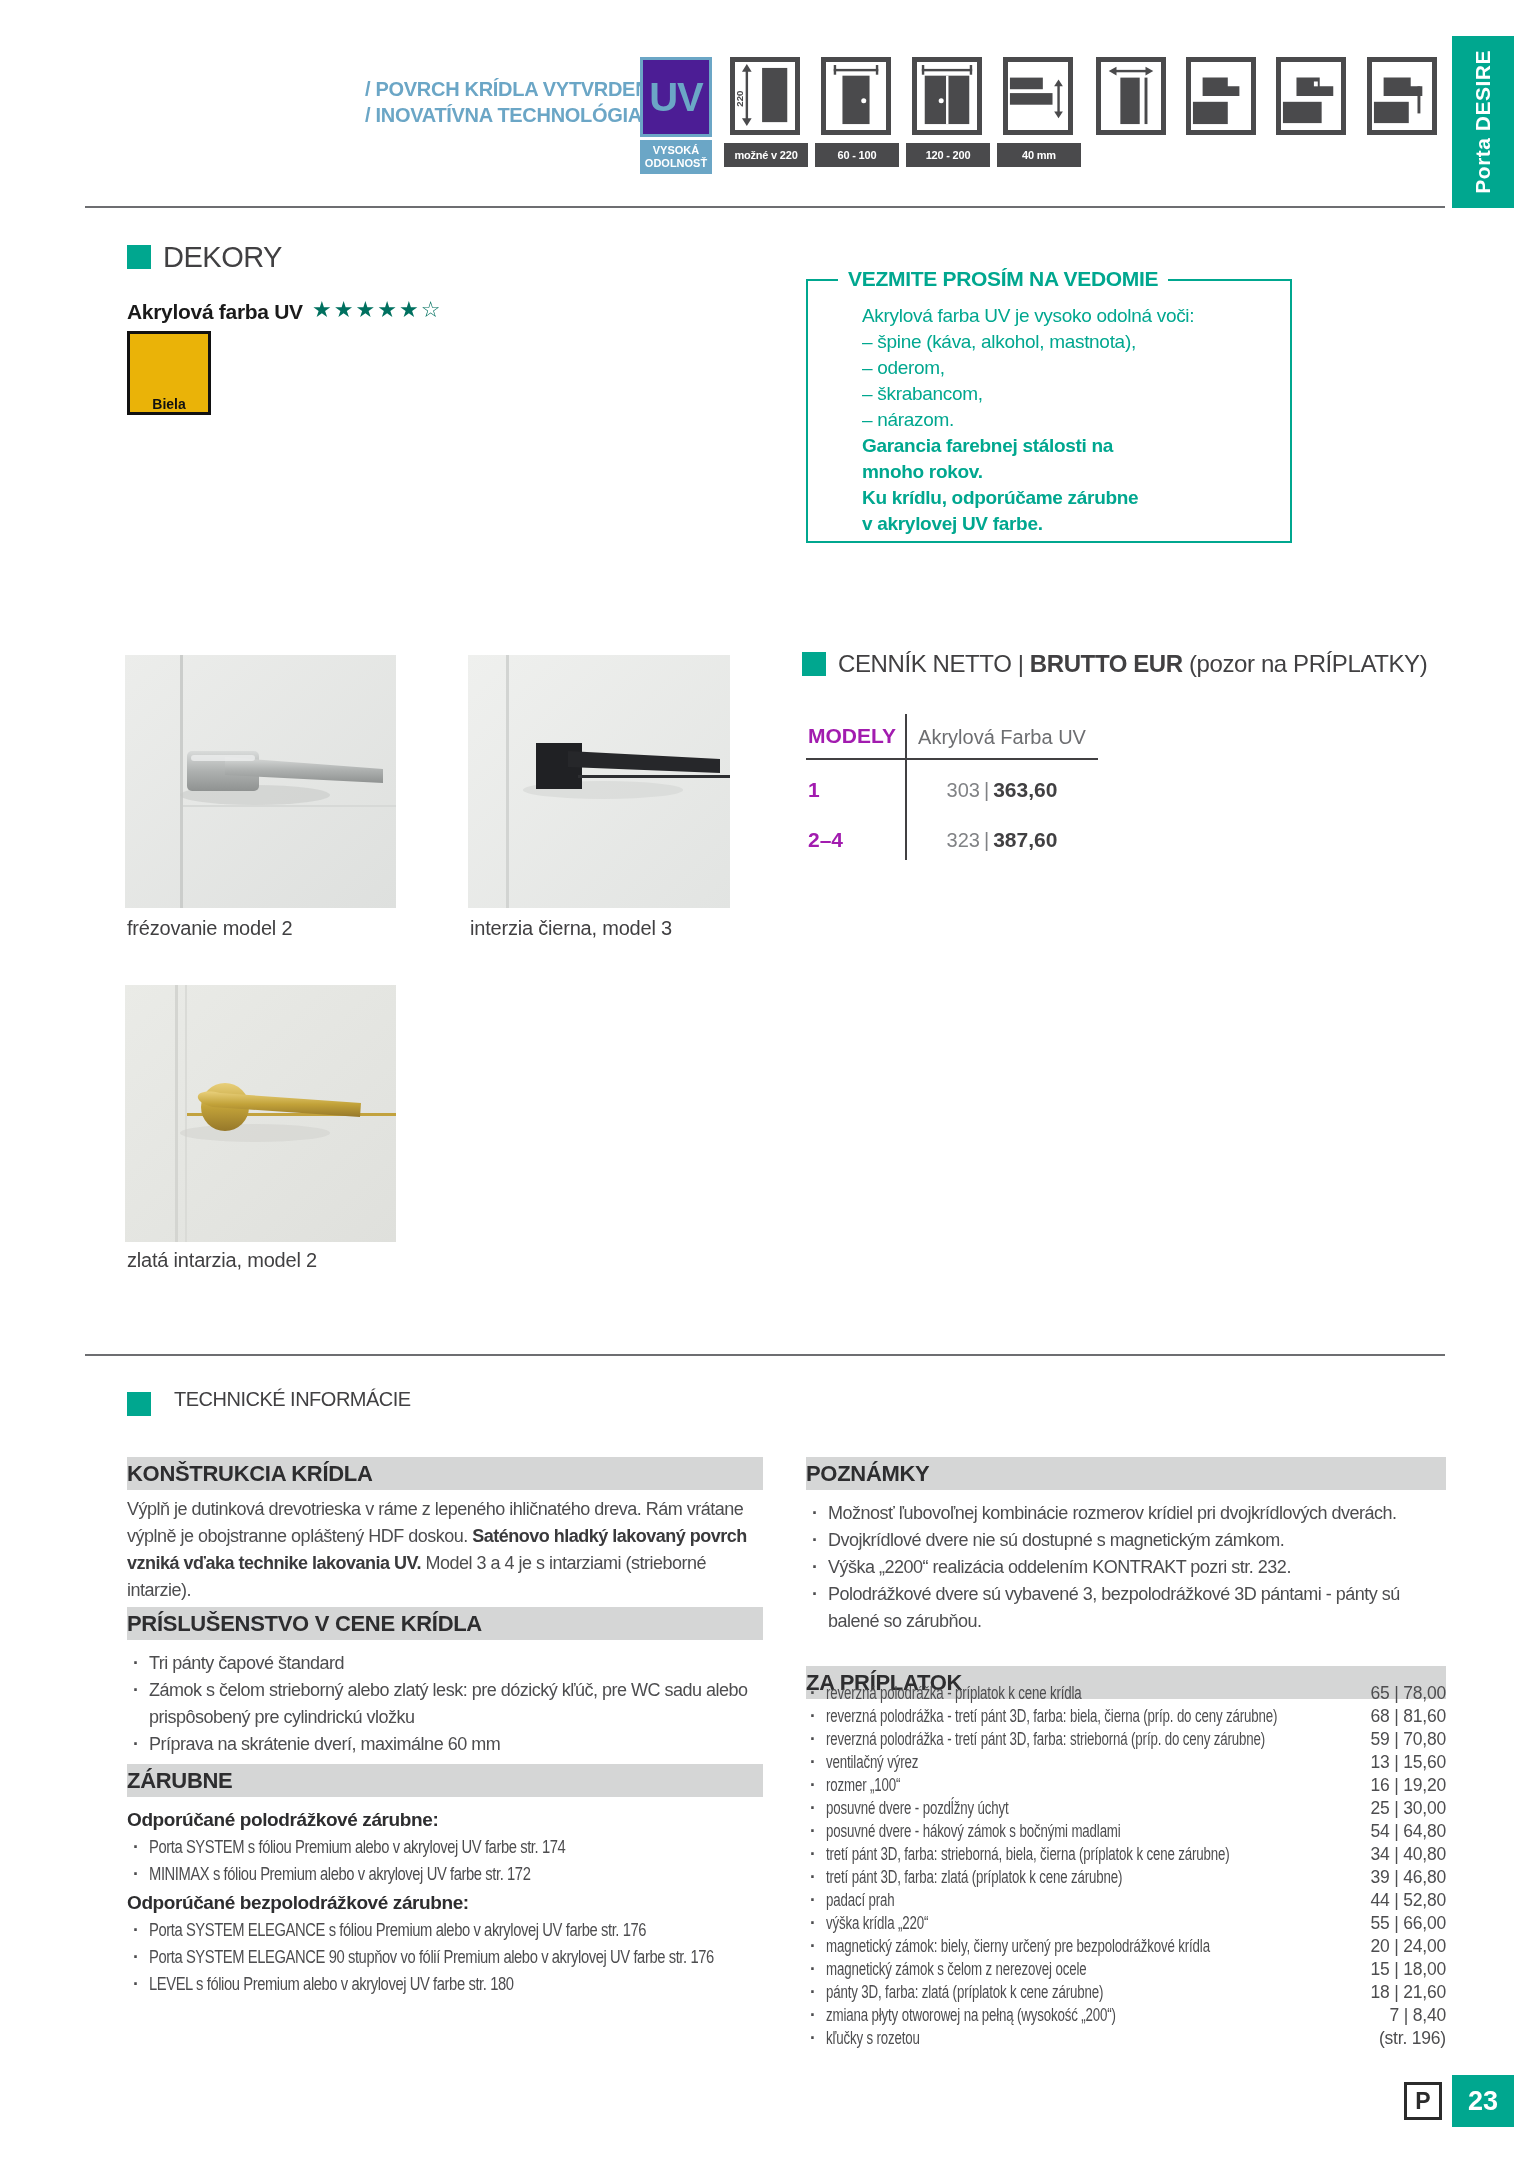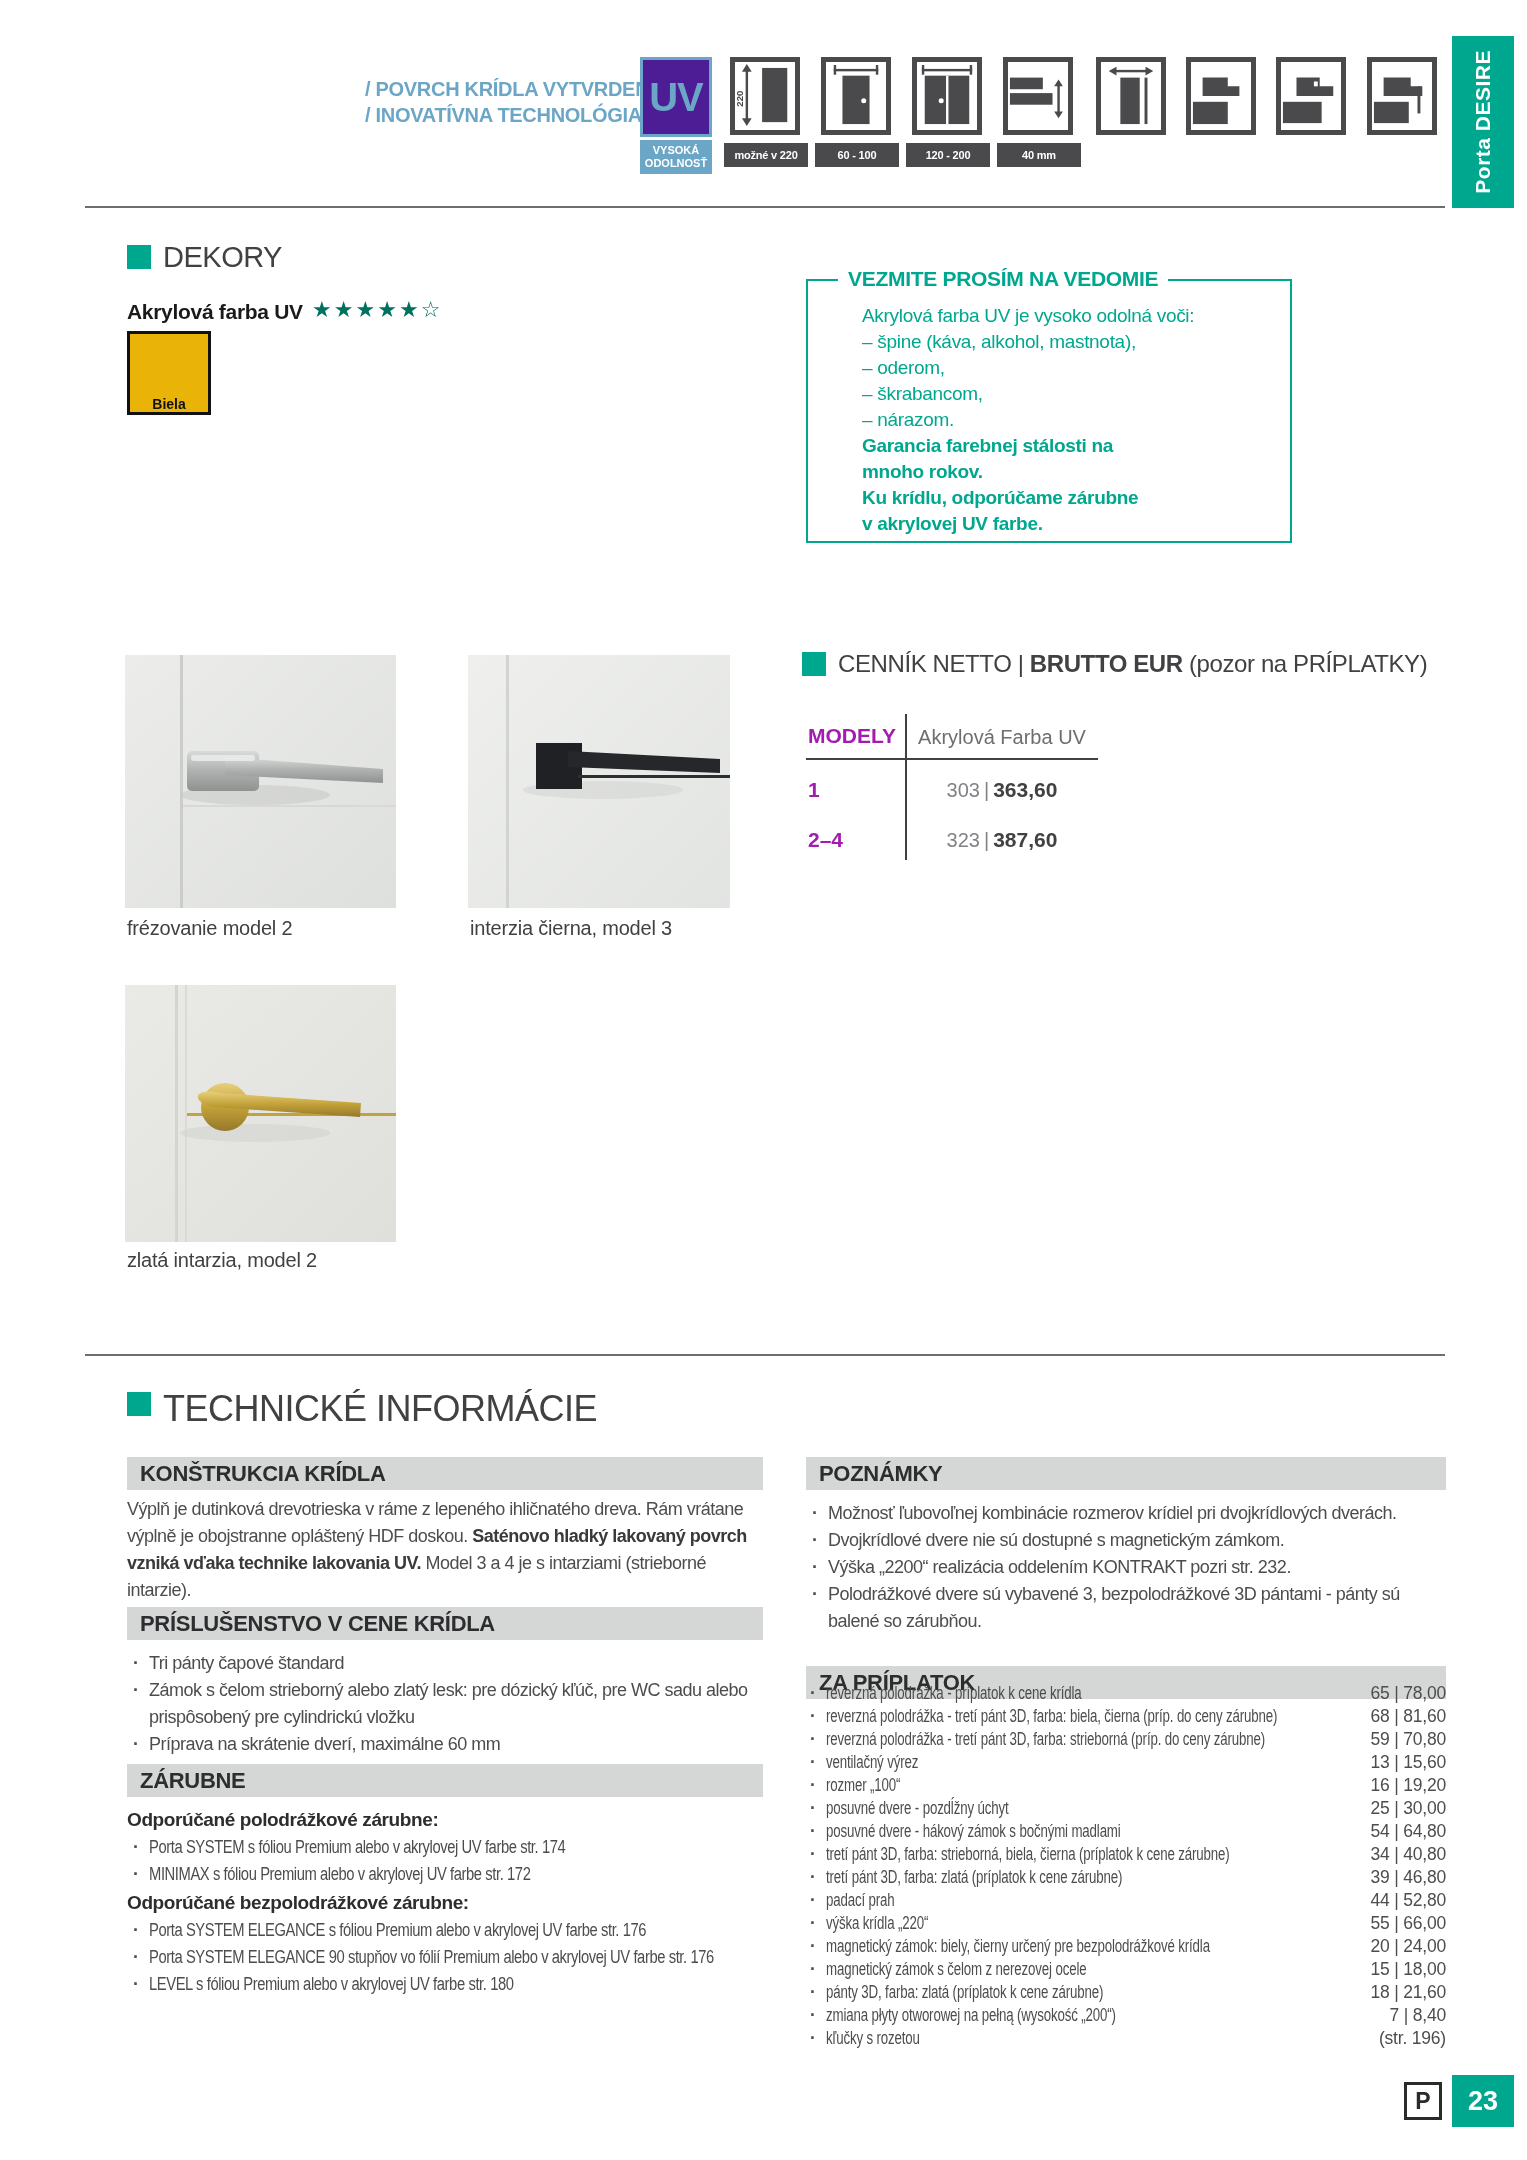--- a/index.html
+++ b/index.html
@@ -46,21 +46,21 @@
   .pt-line-v{left:905px;top:714px;width:2px;height:146px;background:#414042;}
   .pt-line-h{left:806px;top:758px;width:292px;height:2px;background:#414042;}
   .pt-col1{left:808px;font-size:21px;font-weight:bold;color:#a21caf;}
   .pt-col2{left:906px;width:192px;text-align:center;}
   .pt-head2{font-size:20px;color:#6d6e71;}
   .pt-netto{font-size:20px;color:#808285;}
   .pt-sep{font-size:20px;color:#808285;padding:0 4px;}
   .pt-brutto{font-size:21px;color:#414042;font-weight:bold;}
   
   .gbar{height:33px;background:#d5d6d6;color:#2d2d2f;font-size:22px;font-weight:bold;
-    line-height:33px;padding-left:13px;box-sizing:border-box;letter-spacing:-0.3px;}
+    line-height:33px;box-sizing:border-box;letter-spacing:-0.3px;}
   .body-txt{font-size:18px;line-height:27px;color:#4d4d4f;letter-spacing:-0.5px;}
   .body-txt .b{font-weight:bold;color:#3a3a3c;}
   ul.blt{list-style:none;margin:0;padding:0;}
   ul.blt li{position:relative;padding-left:22px;font-size:18px;line-height:27px;letter-spacing:-0.5px;}
   ul.blt li::before{content:"·";position:absolute;left:6px;font-weight:bold;color:#4d4d4f;}
   .subhead{font-size:19px;font-weight:bold;color:#2d2d2f;line-height:29px;letter-spacing:-0.4px;}
   .cond{display:inline-block;white-space:nowrap;transform:scaleX(0.82);transform-origin:0 50%;}
   
   ul.sur{list-style:none;margin:0;padding:0;}
   ul.sur li{position:relative;height:23px;font-size:17.5px;letter-spacing:-0.2px;color:#4d4d4f;}
@@ -275,21 +275,21 @@
     <span class="pt-netto">303</span><span class="pt-sep">|</span><span class="pt-brutto">363,60</span>
   </div>
   <div class="abs pt-col1" style="top:828px">2–4</div>
   <div class="abs pt-col2" style="top:828px">
     <span class="pt-netto">323</span><span class="pt-sep">|</span><span class="pt-brutto">387,60</span>
   </div>
 
   <div class="abs rule" style="left:85px;top:1354px;width:1360px"></div>
 
   <div class="abs sq" style="left:127px;top:1392px"></div>
-  <div class="abs sec-title" style="left:163px;top:1388px;font-size:36px">TECHNICKÉ INFORMÁCIE</div>
+  <div class="abs sec-title" style="left:174px;top:1388px;font-size:20px">TECHNICKÉ INFORMÁCIE</div>
 
   <div class="abs gbar" style="left:127px;top:1457px;width:636px">KONŠTRUKCIA KRÍDLA</div>
   <p class="abs body-txt" style="left:127px;top:1478px;width:636px">
     <span>Výplň je dutinková drevotrieska v ráme z lepeného ihličnatého dreva. Rám vrátane výplně je obojstranne opláštený HDF doskou. </span><span class="b">Saténovo hladký lakovaný povrch vzniká vďaka technike lakovania UV.</span><span> Model 3 a 4 je s intarziami (strieborné intarzie).</span>
   </p>
 
   <div class="abs gbar" style="left:127px;top:1607px;width:636px">PRÍSLUŠENSTVO V CENE KRÍDLA</div>
   <ul class="abs blt" style="left:127px;top:1650px;width:636px">
     <li>Tri pánty čapové štandard</li>
     <li>Zámok s čelom strieborný alebo zlatý lesk: pre dózický kľúč, pre WC sadu alebo prispôsobený pre cylindrickú vložku</li>

